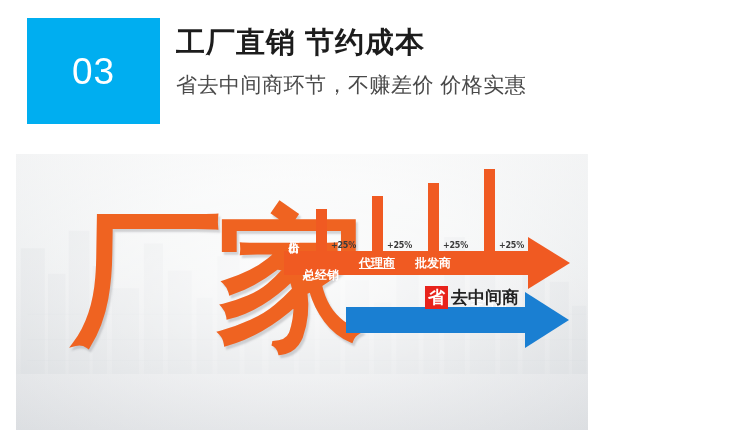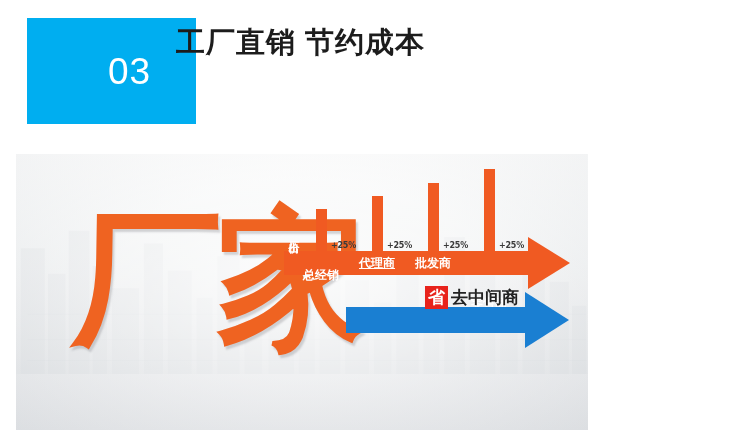--- a/index.html
+++ b/index.html
@@ -11,21 +11,21 @@
     position:relative;
   }
   
   #header{
     position:absolute;left:0;top:0;width:748px;height:150px;
     background:#ffffff;
   }
   #badge{
     position:absolute;left:27px;top:18px;width:133px;height:106px;
     background:#00aef0;
-    display:flex;align-items:center;justify-content:center;padding-left:36px;
+    display:flex;align-items:center;justify-content:center;
   }
   #badge-num{
     color:#ffffff;font-size:37px;letter-spacing:1px;line-height:1;
     font-family:"Liberation Sans","DejaVu Sans",sans-serif;
   }
   #header-texts{position:absolute;left:176px;top:24px;width:540px;}
   #header-title{
     font-size:29px;font-weight:bold;color:#1c1c1c;letter-spacing:1px;
     line-height:1.25;white-space:nowrap;
   }
@@ -119,20 +119,21 @@
 </style>
 </head>
 <body>
 
 <div id="header">
   <div id="badge">
     <span id="badge-num">03</span>
   </div>
   <div id="header-texts">
     <div id="header-title">工厂直销 节约成本</div>
+    <div id="header-sub">省去中间商环节，不赚差价 价格实惠</div>
   </div>
 </div>
 
 <div id="illus">
 
   <svg id="city" viewBox="0 0 716 276" preserveAspectRatio="none">
     <defs>
       <linearGradient id="bgG" x1="0" y1="0" x2="0" y2="1">
         <stop offset="0%" stop-color="#fafbfb"></stop>
         <stop offset="55%" stop-color="#eceeef"></stop>

